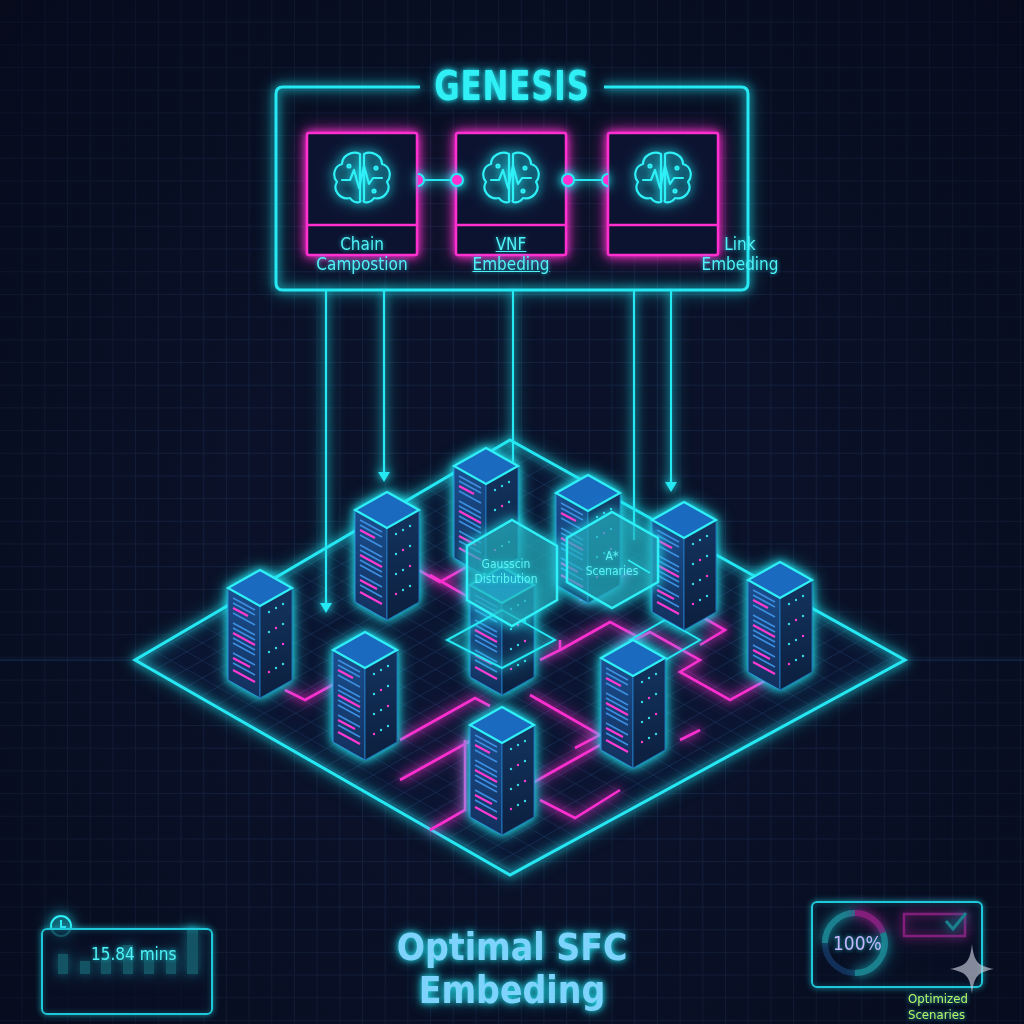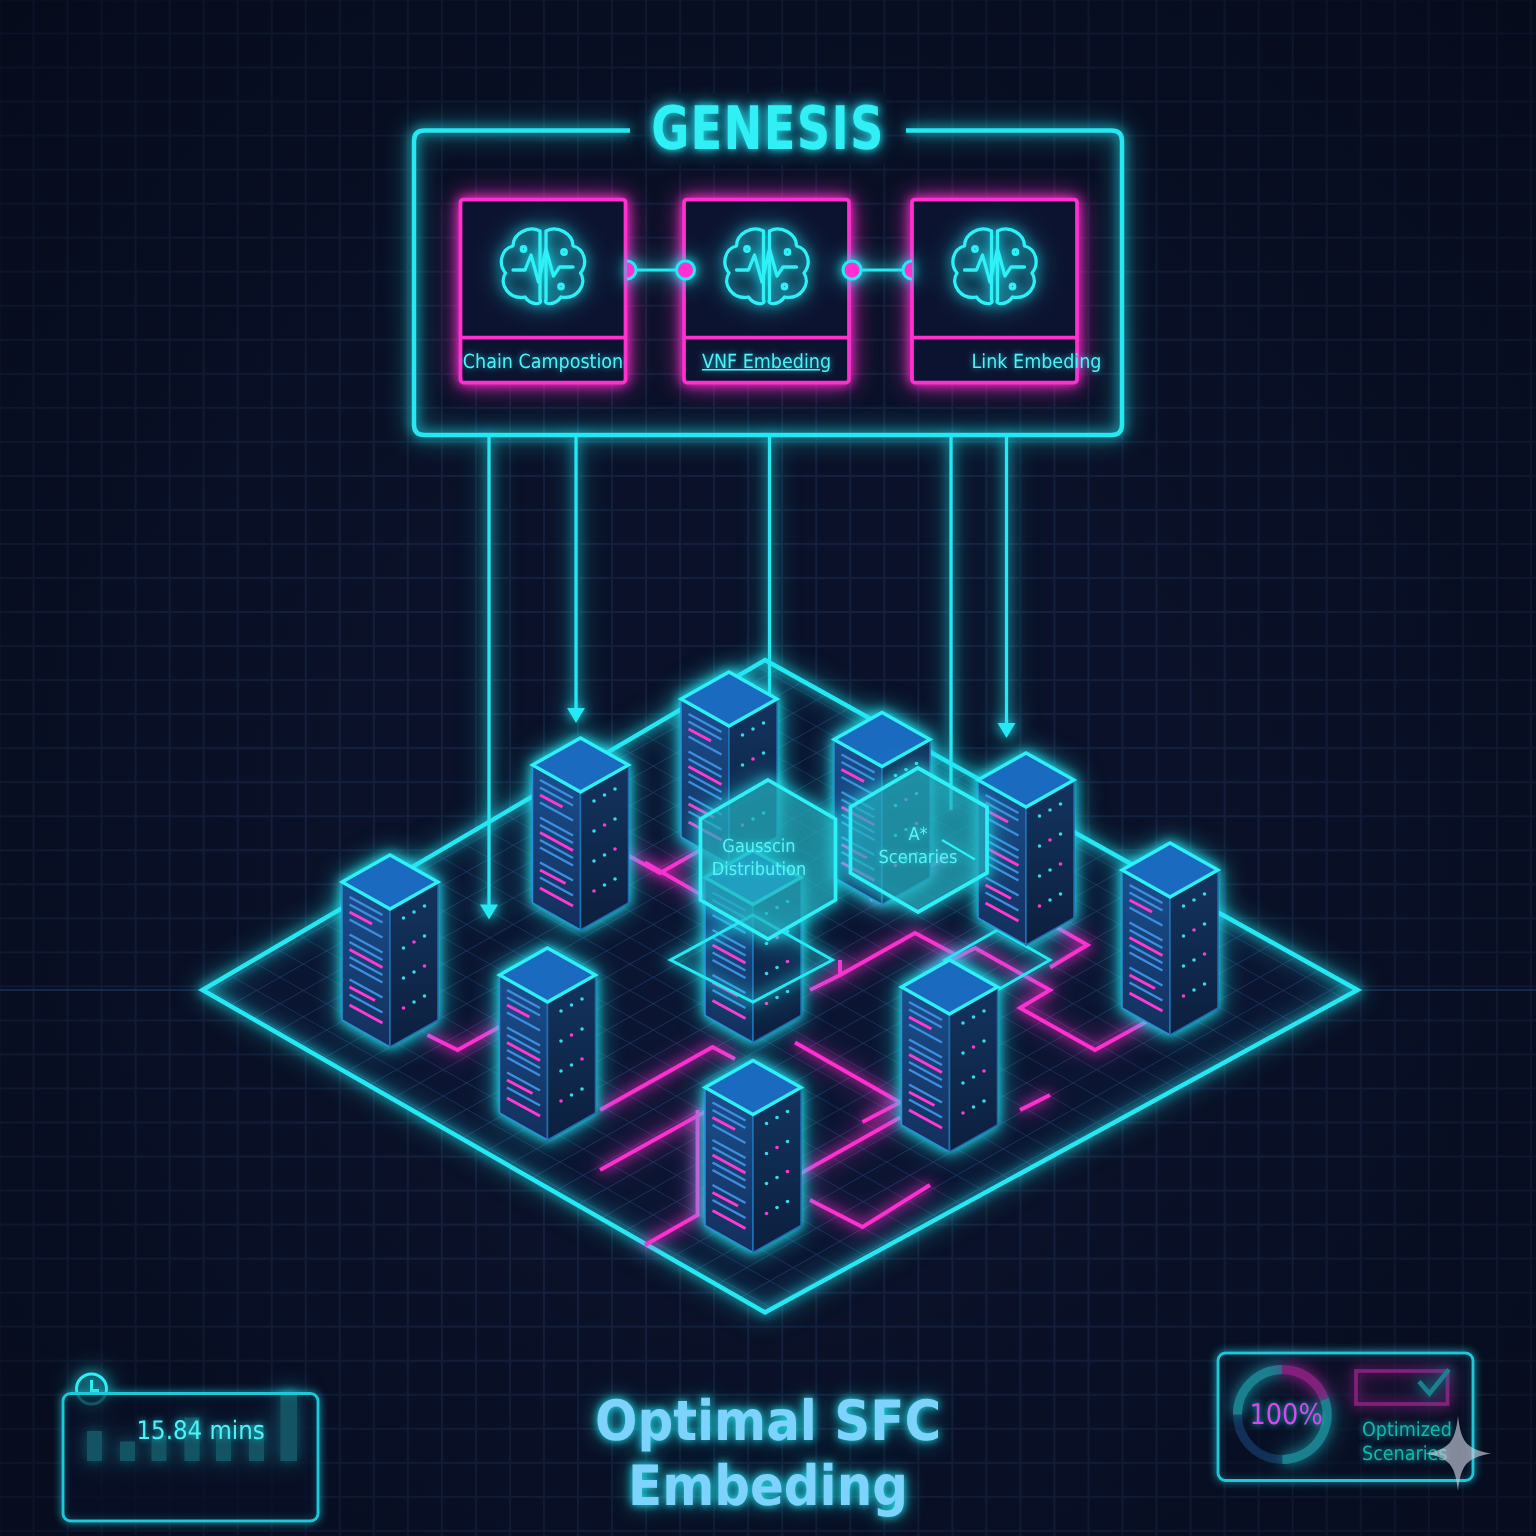--- a/index.html
+++ b/index.html
@@ -6,28 +6,28 @@
   body{width:1024px;height:1024px;overflow:hidden;background:#0a1128;font-family:"DejaVu Sans Condensed","DejaVu Sans",sans-serif;position:relative;}
   .bg-grid{position:absolute;inset:0;
     background-image:linear-gradient(#13203d 1px,transparent 1px),linear-gradient(90deg,#13203d 1px,transparent 1px);
     background-size:22.7px 22.7px;background-position:-1px -1px;}
   .vignette{position:absolute;inset:0;background:radial-gradient(ellipse at 50% 55%,rgba(0,0,0,0) 40%,rgba(3,6,18,.55) 100%);}
   svg.scene{position:absolute;left:0;top:0;}
   .glow-c{filter:drop-shadow(0 0 4px #22e6f2) drop-shadow(0 0 8px rgba(34,230,242,.6));}
   .glow-m{filter:drop-shadow(0 0 4px #ff2fd0) drop-shadow(0 0 8px rgba(255,47,208,.6));}
   .title{position:absolute;left:420px;top:62px;width:184px;text-align:center;font-size:40px;font-weight:bold;color:#31f0f5;letter-spacing:1px;
     text-shadow:0 0 6px #22e6f2,0 0 14px rgba(34,230,242,.7);background:#0a1128;line-height:48px;transform:scaleX(.86);}
-  .module-label{position:absolute;font-size:13px;color:#4ff2f7;text-align:center;text-shadow:0 0 4px rgba(34,230,242,.8);}
+  .module-label{position:absolute;font-size:17px;color:#4ff2f7;text-align:center;text-shadow:0 0 4px rgba(34,230,242,.8);}
   .hex-label{position:absolute;font-size:12px;color:#5ff2f4;text-align:center;line-height:15px;text-shadow:0 0 4px rgba(34,230,242,.8);}
   .panel{position:absolute;border:2px solid #1fc8d8;border-radius:6px;box-shadow:0 0 6px rgba(31,200,216,.7),inset 0 0 6px rgba(31,200,216,.3);background:rgba(8,16,38,.7);}
   .time-text{position:absolute;left:48px;top:14px;font-size:17px;color:#4ff2f7;text-shadow:0 0 4px rgba(34,230,242,.8);}
   .bottom-title{position:absolute;left:300px;top:926px;width:424px;text-align:center;font-size:37px;font-weight:bold;color:#7dd3fc;
     text-shadow:0 0 6px #22e6f2,0 0 14px rgba(34,230,242,.6);}
-  .pct-text{position:absolute;font-size:19px;color:#d946ef;text-shadow:0 0 4px rgba(34,230,242,.8);}
-  .opt-text{position:absolute;font-size:13px;color:#14b8a6;line-height:16px;text-shadow:0 0 4px rgba(34,230,242,.8);}
+  .pct-text{position:absolute;font-size:19px;color:#c4b5fd;text-shadow:0 0 4px rgba(34,230,242,.8);}
+  .opt-text{position:absolute;font-size:13px;color:#bef264;line-height:16px;text-shadow:0 0 4px rgba(34,230,242,.8);margin-top:45px;}
   .sparkle{position:absolute;}
 </style>
 </head>
 <body>
 
 <div class="bg-grid"></div>
 <div class="vignette"></div>
 
 <svg class="scene" width="1024" height="1024" viewBox="0 0 1024 1024">
   <defs>
@@ -245,21 +245,21 @@
   <g>
     <rect class="glow-m" x="904" y="914" width="61" height="22" fill="none" stroke="#ff2fd0" stroke-width="2.5"></rect>
     <path class="glow-c" d="M946 921 L953 929 L966 913" fill="none" stroke="#2ff0f6" stroke-width="3"></path>
   </g>
 </svg>
 
 <div class="title">GENESIS</div>
 
 <div class="module-label" style="left:307px;top:234px;width:110px;">Chain Campostion</div>
 <div class="module-label" style="left:456px;top:234px;width:110px;text-decoration:underline;">VNF Embeding</div>
-<div class="module-label" style="left:595px;top:234px;width:110px;padding-left:41px;">Link Embeding</div>
+<div class="module-label" style="left:644px;top:234px;width:110px;padding-left:41px;">Link Embeding</div>
 
 <div class="hex-label" style="left:470px;top:557px;width:72px;">
   <div>Gaussсin</div>
   <div>Distribution</div>
 </div>
 <div class="hex-label" style="left:570px;top:549px;width:84px;">
   <div>A*</div>
   <div>Scenaries</div>
 </div>
 

